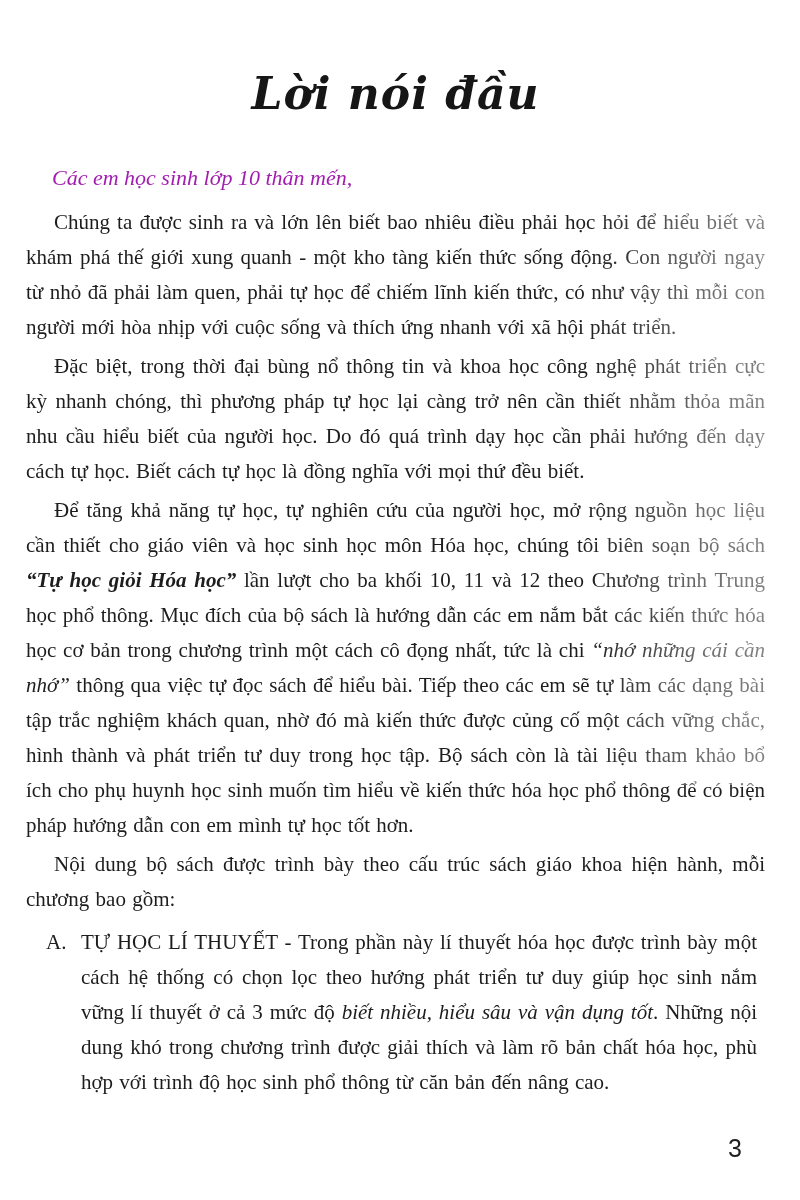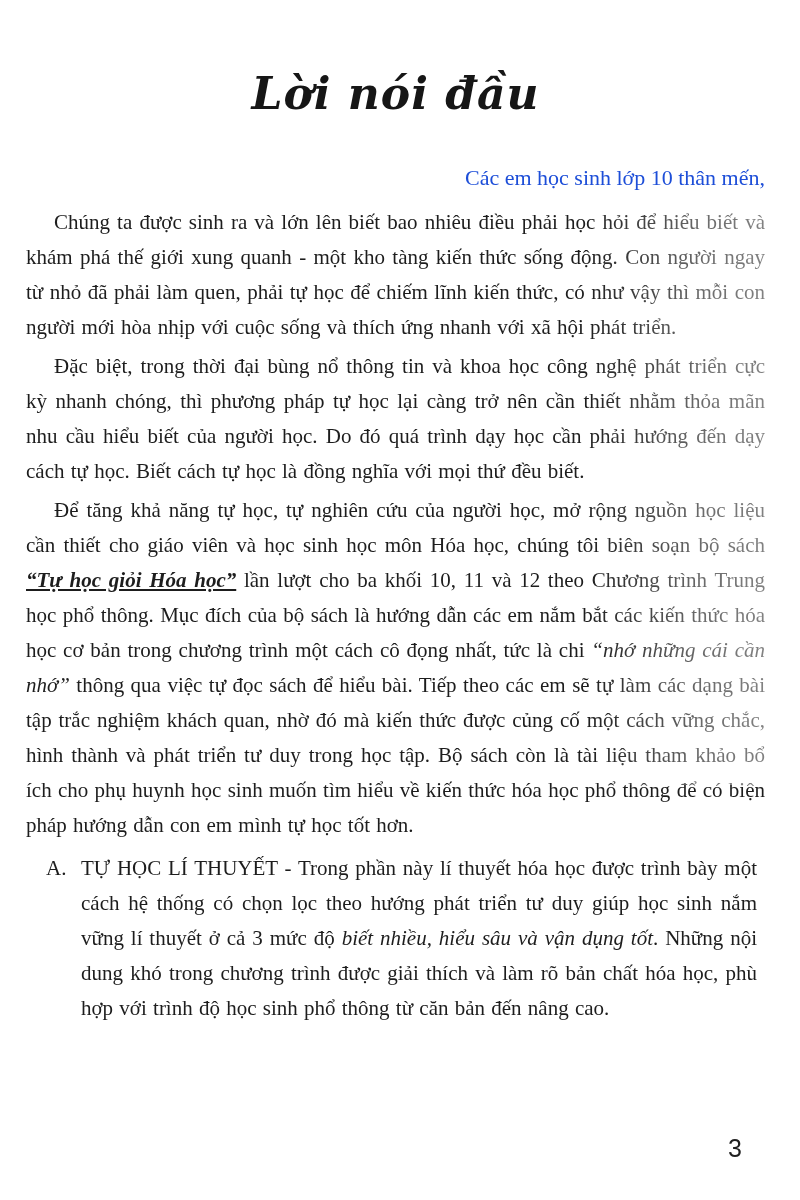--- a/index.html
+++ b/index.html
@@ -26,37 +26,37 @@
     font-style: italic;
     font-weight: bold;
     font-size: 44px;
     line-height: 1.2;
     letter-spacing: 1px;
     color: #161616;
   }
   
   .salutation {
     margin: 42px 0 0 0;
+    font-style: italic;
     font-size: 22px;
     line-height: 30px;
     text-indent: 26px;
-    color: #1d4ed8;
-    text-align: right;
+    color: #a21caf;
   }
   
   .para {
     margin: 12px 0 0 0;
     font-size: 21px;
     line-height: 35px;
     text-align: justify;
     text-indent: 28px;
     word-spacing: 1px;
   }
   .para + .para { margin-top: 4px; }
-  .bold-italic { font-style: italic; font-weight: bold; text-decoration: underline; }
+  .bold-italic { font-style: italic; font-weight: bold; }
   .italic { font-style: italic; }
   
   .section {
     position: relative;
     margin-top: 8px;
     padding-left: 47px;
   }
   .sec-label {
     position: absolute;
     left: 20px;
@@ -138,20 +138,21 @@
   <h1 class="title">Lời nói đầu</h1>
 
   <p class="salutation">Các em học sinh lớp 10 thân mến,</p>
 
   <p class="para">Chúng ta được sinh ra và lớn lên biết bao nhiêu điều phải học hỏi để hiểu biết và khám phá thế giới xung quanh - một kho tàng kiến thức sống động. Con người ngay từ nhỏ đã phải làm quen, phải tự học để chiếm lĩnh kiến thức, có như vậy thì mỗi con người mới hòa nhịp với cuộc sống và thích ứng nhanh với xã hội phát triển.</p>
 
   <p class="para">Đặc biệt, trong thời đại bùng nổ thông tin và khoa học công nghệ phát triển cực kỳ nhanh chóng, thì phương pháp tự học lại càng trở nên cần thiết nhằm thỏa mãn nhu cầu hiểu biết của người học. Do đó quá trình dạy học cần phải hướng đến dạy cách tự học. Biết cách tự học là đồng nghĩa với mọi thứ đều biết.</p>
 
   <p class="para"><span>Để tăng khả năng tự học, tự nghiên cứu của người học, mở rộng nguồn học liệu cần thiết cho giáo viên và học sinh học môn Hóa học, chúng tôi biên soạn bộ sách </span><span class="bold-italic">“Tự học giỏi Hóa học”</span><span> lần lượt cho ba khối 10, 11 và 12 theo Chương trình Trung học phổ thông. Mục đích của bộ sách là hướng dẫn các em nắm bắt các kiến thức hóa học cơ bản trong chương trình một cách cô đọng nhất, tức là chi </span><span class="italic">“nhớ những cái cần nhớ”</span><span> thông qua việc tự đọc sách để hiểu bài. Tiếp theo các em sẽ tự làm các dạng bài tập trắc nghiệm khách quan, nhờ đó mà kiến thức được củng cố một cách vững chắc, hình thành và phát triển tư duy trong học tập. Bộ sách còn là tài liệu tham khảo bổ ích cho phụ huynh học sinh muốn tìm hiểu về kiến thức hóa học phổ thông để có biện pháp hướng dẫn con em mình tự học tốt hơn.</span></p>
 
+  <p class="para">Nội dung bộ sách được trình bày theo cấu trúc sách giáo khoa hiện hành, mỗi chương bao gồm:</p>
 
   <div class="section">
     <span class="sec-label">A.</span>
     <p class="sec-body"><span>TỰ HỌC LÍ THUYẾT</span><span> - </span><span>Trong phần này lí thuyết hóa học được trình bày một cách hệ thống có chọn lọc theo hướng phát triển tư duy giúp học sinh nắm vững lí thuyết ở cả 3 mức độ </span><span class="italic">biết nhiều, hiểu sâu và vận dụng tốt</span><span>. Những nội dung khó trong chương trình được giải thích và làm rõ bản chất hóa học, phù hợp với trình độ học sinh phổ thông từ căn bản đến nâng cao.</span></p>
   </div>
 
   <div class="fade-overlay"></div>
 
   <div class="page-number">3</div>
 

